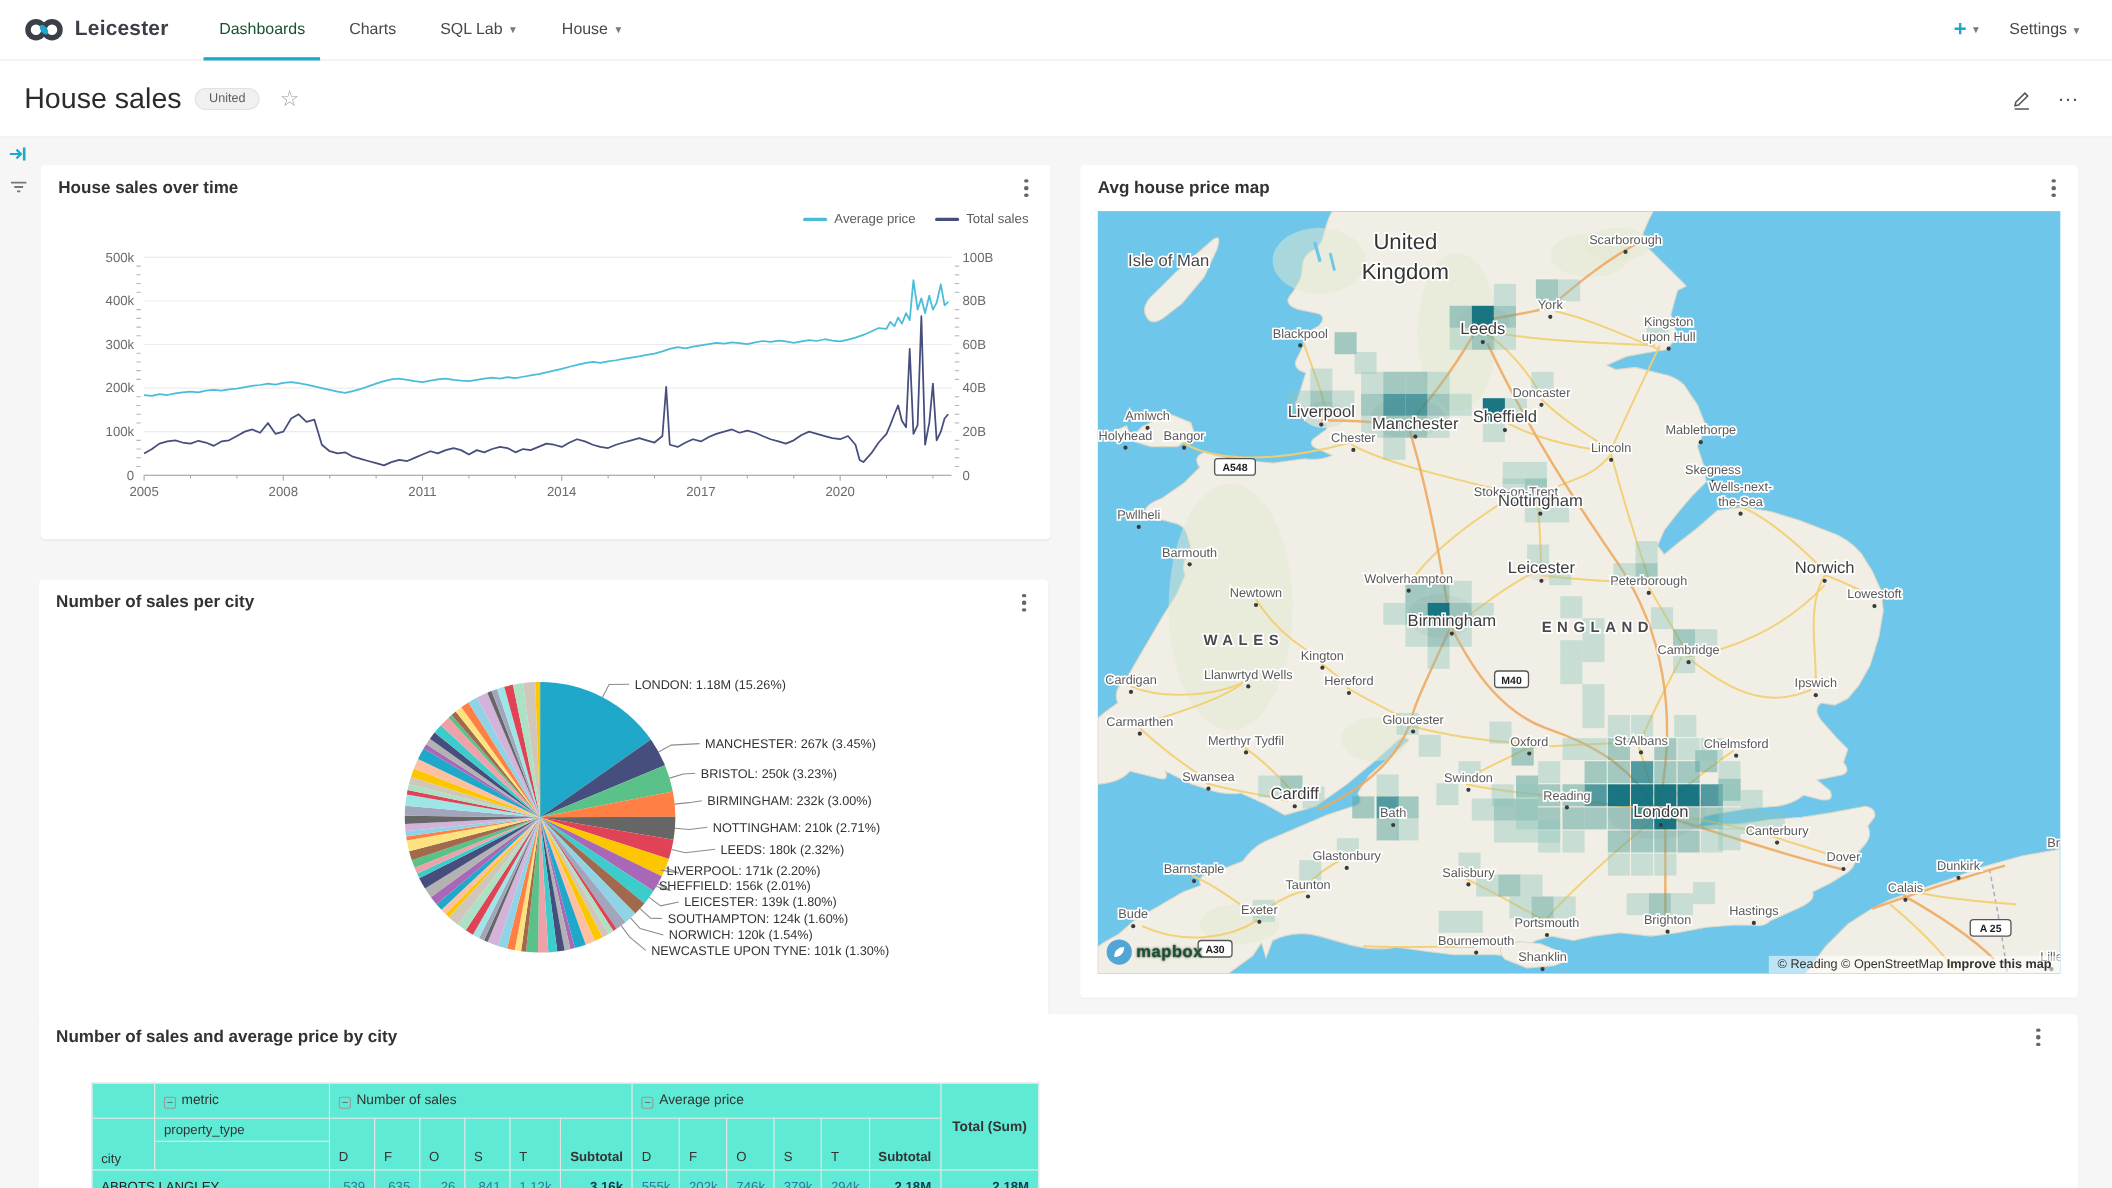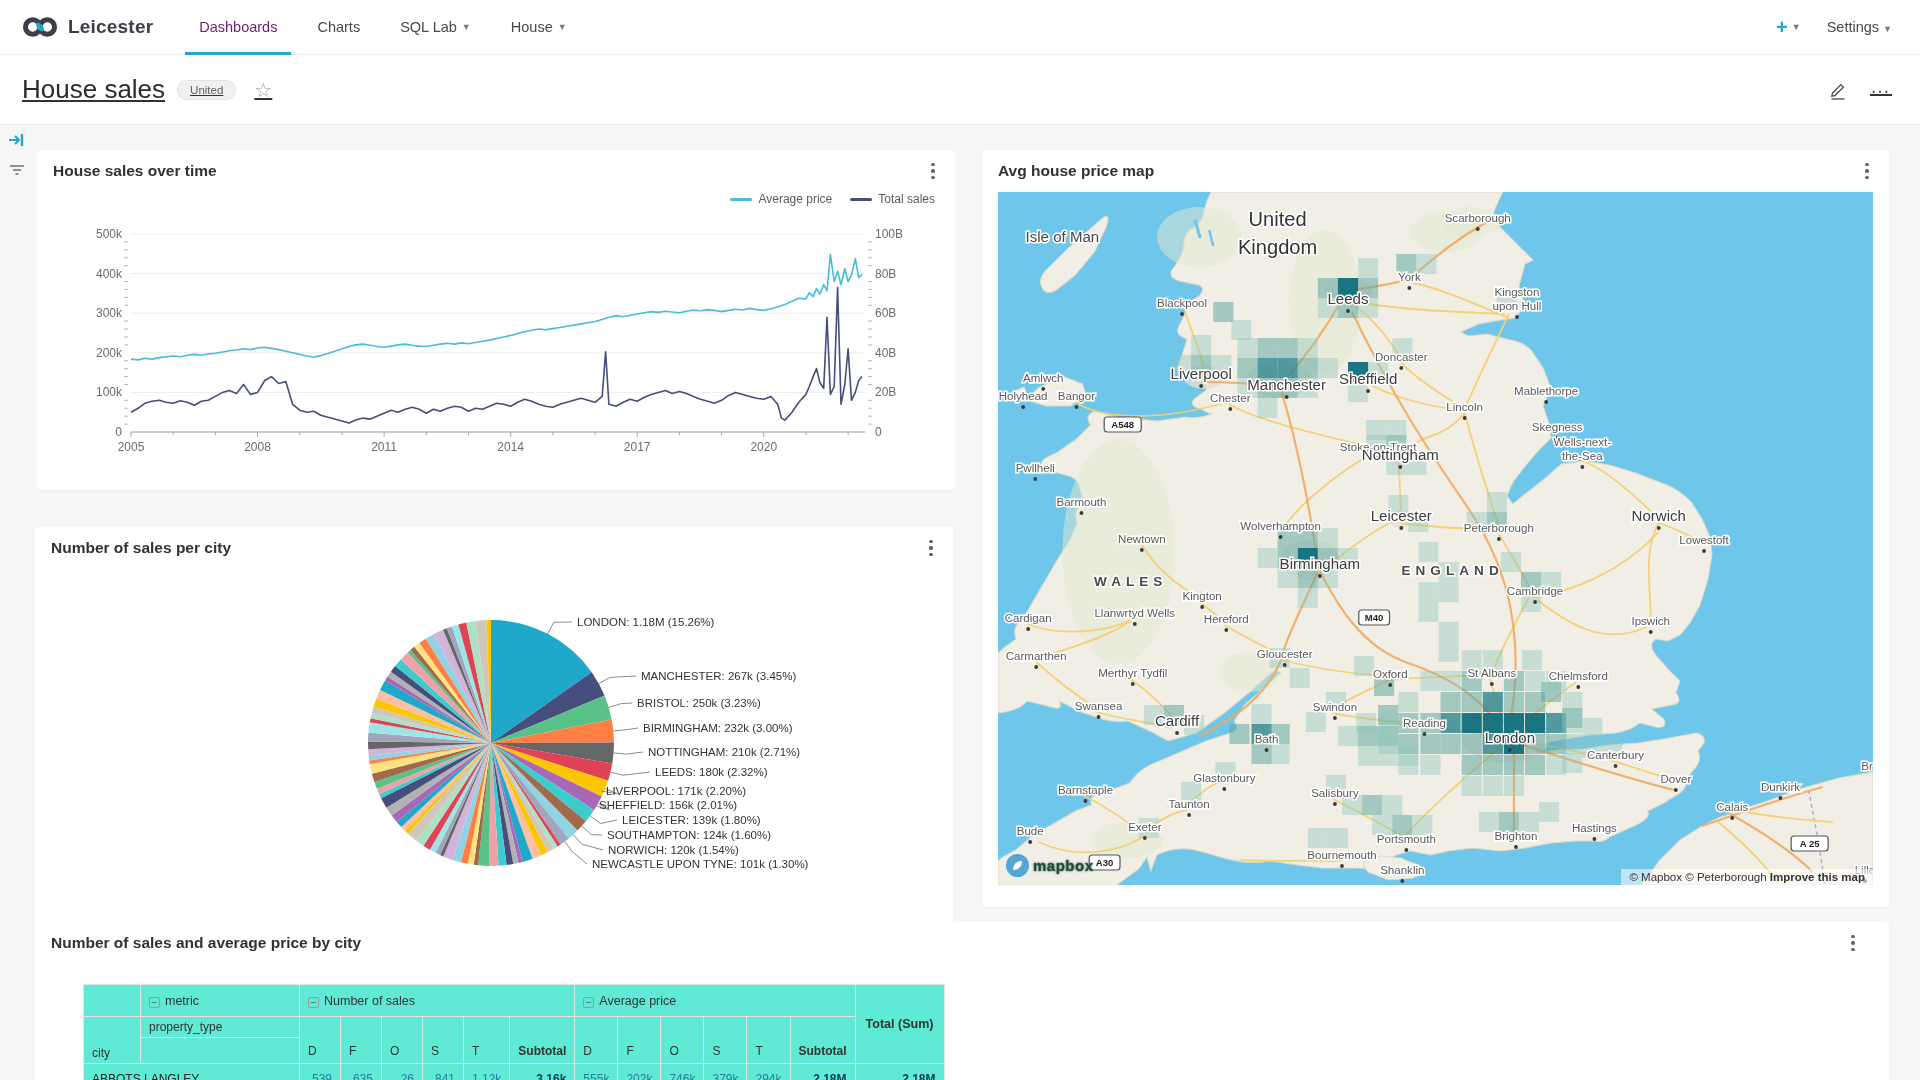--- a/index.html
+++ b/index.html
@@ -7,31 +7,31 @@
     font-family:"Liberation Sans","DejaVu Sans",sans-serif; color:#323232; }
 
   
   .navbar { position:absolute; left:0; top:0; width:1920px; height:55px; background:#fff;
     border-bottom:1px solid #ececec; display:flex; align-items:center; z-index:30; }
   .brand { display:flex; align-items:center; gap:8px; padding:0 26px 0 20px; }
   .brand-name { font-size:19px; font-weight:bold; color:#3b4048; letter-spacing:.2px; }
   .nav-items { display:flex; height:55px; align-items:stretch; }
   .nav-item { display:flex; align-items:center; padding:0 20px; font-size:14.5px; color:#484848; cursor:pointer; position:relative; }
   .nav-item .caret { font-size:9px; color:#7a7a7a; margin-left:5px; }
-  .nav-item.active { color:#701a75; }
+  .nav-item.active { color:#14532d; }
   .nav-item.active::after { content:""; position:absolute; left:6px; right:6px; bottom:0; height:3px; background:#1fa8c9; }
   .nav-right { margin-left:auto; display:flex; align-items:center; gap:26px; padding-right:28px; }
   .plus-btn { color:#1fa8c9; font-size:20px; font-weight:bold; display:flex; align-items:center; cursor:pointer; }
   .plus-btn .caret { font-size:9px; color:#7a7a7a; margin-left:4px; }
   .settings { font-size:14.5px; color:#484848; cursor:pointer; }
   .settings .caret { font-size:9px; color:#7a7a7a; margin-left:4px; }
 
   
   .page-header { position:absolute; left:0; top:55px; width:1920px; height:70px; background:#fff;
-    border-bottom:1px solid #ececec; display:flex; align-items:center; padding:0 28px 0 22px; z-index:20;text-decoration:underline; }
+    border-bottom:1px solid #ececec; display:flex; align-items:center; padding:0 28px 0 22px; z-index:20; }
   .page-title { font-size:26px; font-weight:500; color:#2b2b2b; }
   .draft-badge { margin-left:12px; font-size:11.5px; color:#5f5f5f; background:#f0f0f0;
     border:1px solid #e2e2e2; border-radius:11px; padding:3px 12px; }
   .fav-star { margin-left:18px; font-size:20px; color:#9e9e9e; cursor:pointer; }
   .header-actions { margin-left:auto; display:flex; align-items:center; gap:22px; }
   .icon-btn { cursor:pointer; display:flex; align-items:center; }
   .ellipsis { font-size:20px; letter-spacing:2px; color:#555; line-height:10px; padding-bottom:8px; }
 
   
   .filter-rail { position:absolute; left:0; top:125px; width:34px; bottom:0; }
@@ -782,21 +782,21 @@
     <div id="mapbox-logo">
       <span class="mb-circle">
         <svg width="13" height="13" viewBox="0 0 13 13">
             <path d="M2 11 C2 5 6 2 11 2 C11 7 8 11 2 11 Z M5 5 l3 3 M8 5 l-3 3" fill="#fff" stroke="#51a6d5" stroke-width="0"></path>
             <path d="M2.5 10.5 C2.5 5.5 6 2.5 10.5 2.5 C10.5 7 7.5 10.5 2.5 10.5Z" fill="#fff"></path>
           </svg>
       </span>
       <span class="mb-text">mapbox</span>
     </div>
     <div id="map-attrib">
-      <span>© Mapbox © Peterborough</span>
+      <span>© Reading © OpenStreetMap</span>
       <b>Improve this map</b>
     </div>
   </div>
 </div>
 
 <div class="panel" id="panel-table">
   <div class="panel-title" style="left:16px">Number of sales and average price by city</div>
   <div class="kebab" style="right:26px">
       <i></i>
       <i></i>

